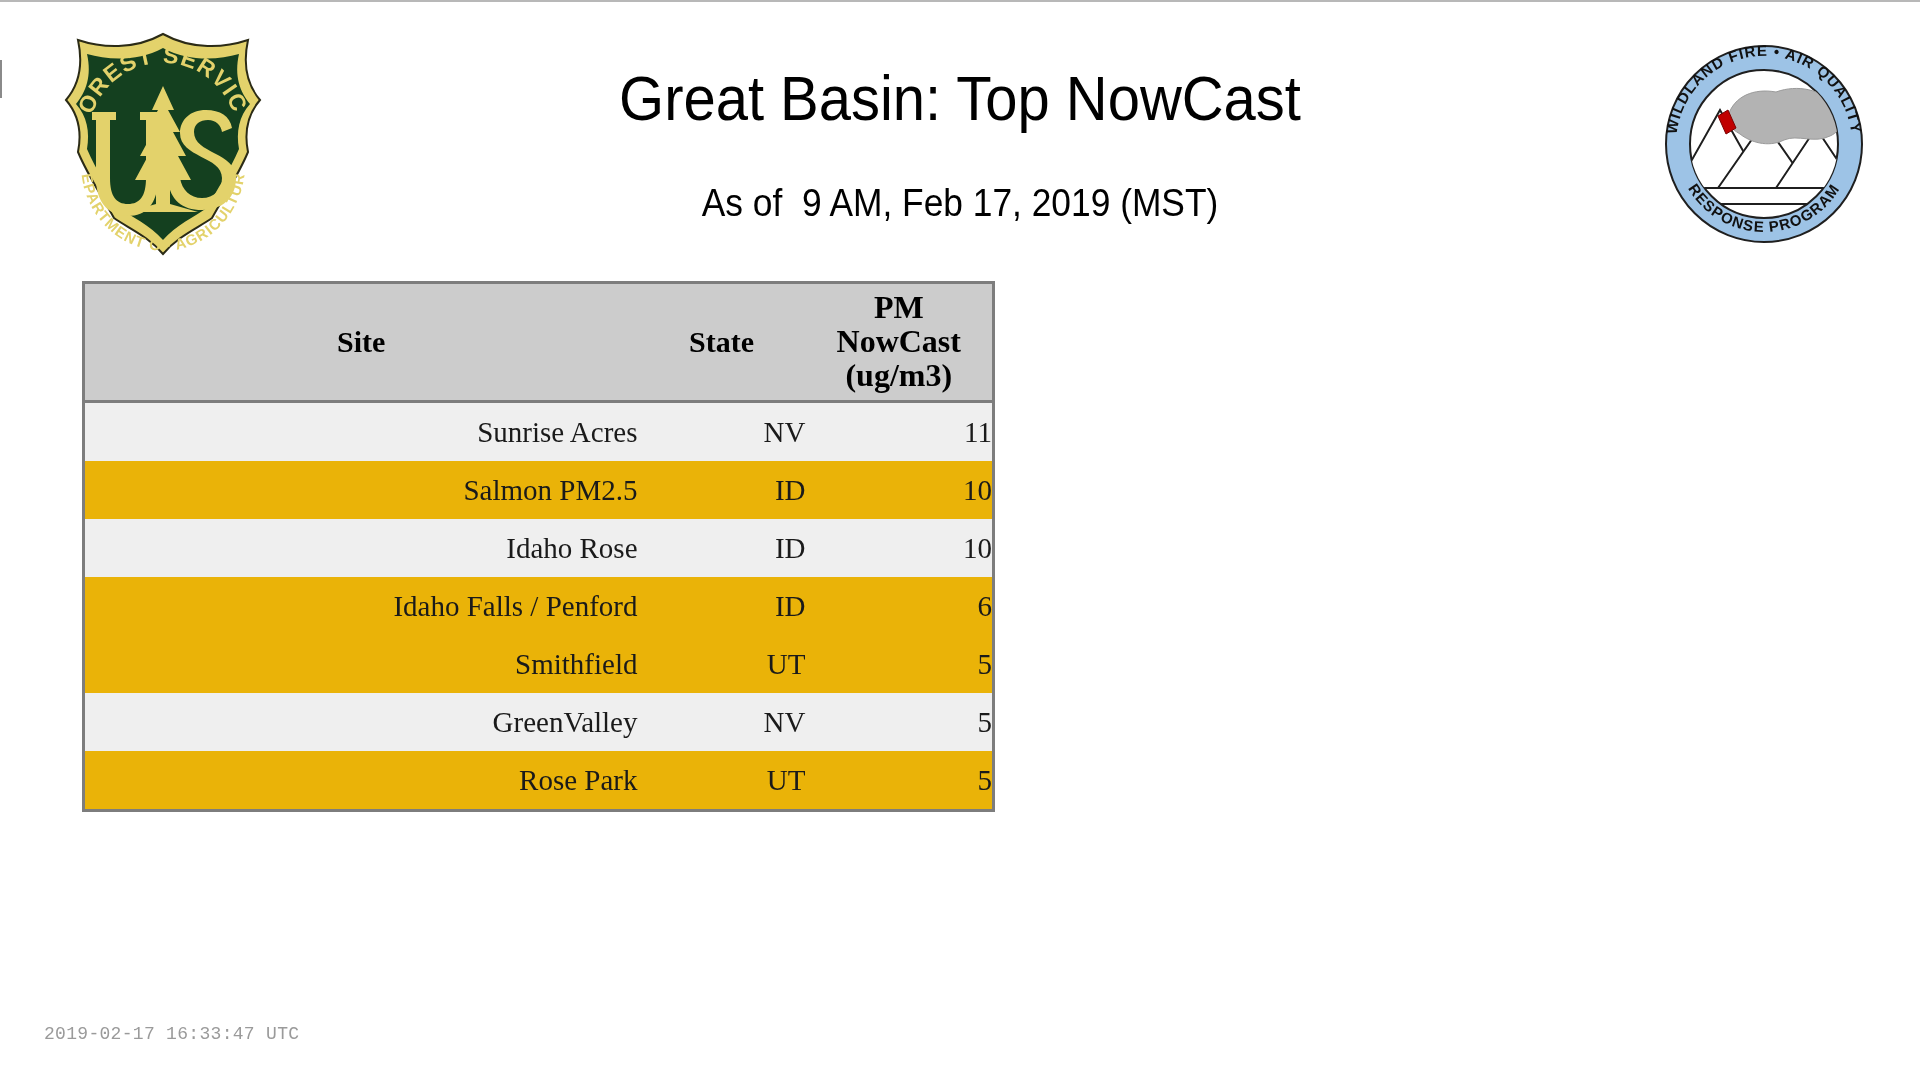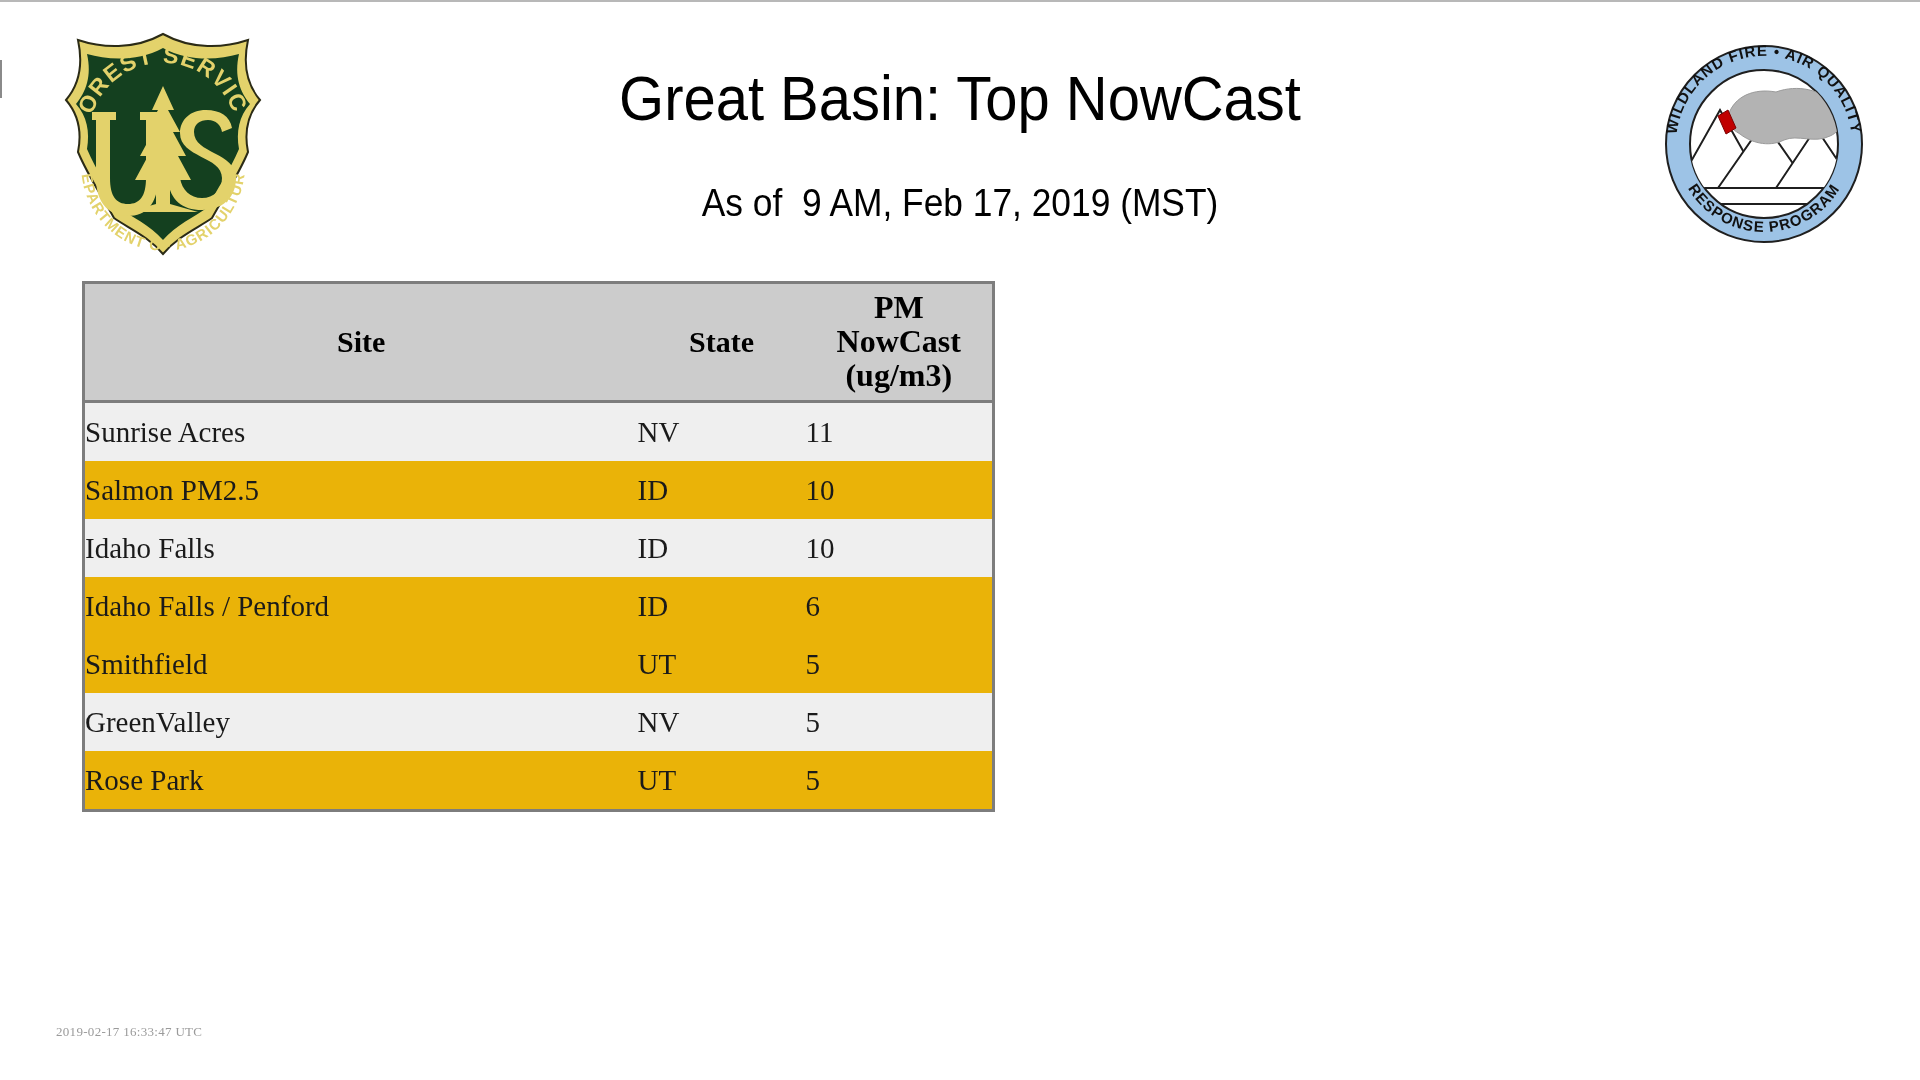--- a/index.html
+++ b/index.html
@@ -111,37 +111,37 @@
     line-height: 1.08;
   }
   table.nowcast thead th.pm-head {
     font-size: 32px;
     line-height: 1.06;
   }
 
   table.nowcast tbody td {
     font-size: 29px;
     color: #1a1a1a;
-    text-align: left;
+    text-align: right;
     vertical-align: middle;
     height: 58px;
     padding: 0;
     border: none;
   }
   table.nowcast tbody tr.odd td  { background: #efefef; }
   table.nowcast tbody tr.even td { background: #eab308; }
 
   
   .footer-stamp {
     position: absolute;
-    left: 56px;
+    left: 44px;
     top: 1024px;
-    font-size: 13px;
+    font-size: 18px;
     color: #9a9a9a;
-    font-family: Liberation Serif, serif;
+    font-family: Liberation Mono, monospace;
     letter-spacing: 0.3px;
   }
 </style>
 </head>
 <body>
 
 <div class="edge-top"></div>
 <div class="edge-left"></div>
 
 <div class="fs-logo">
@@ -269,21 +269,21 @@
         <td>Sunrise Acres</td>
         <td>NV</td>
         <td>11</td>
       </tr>
       <tr class="even">
         <td>Salmon PM2.5</td>
         <td>ID</td>
         <td>10</td>
       </tr>
       <tr class="odd">
-        <td>Idaho Falls</td>
+        <td>Idaho Rose</td>
         <td>ID</td>
         <td>10</td>
       </tr>
       <tr class="even">
         <td>Idaho Falls / Penford</td>
         <td>ID</td>
         <td>6</td>
       </tr>
       <tr class="even">
         <td>Smithfield</td>

